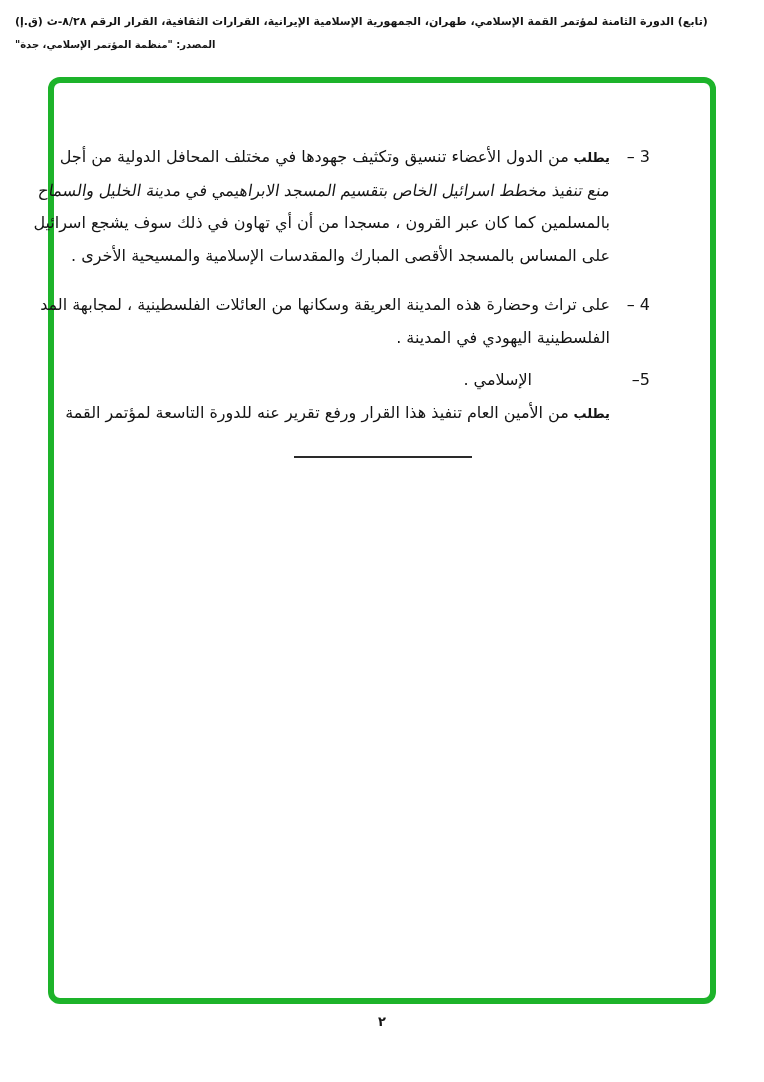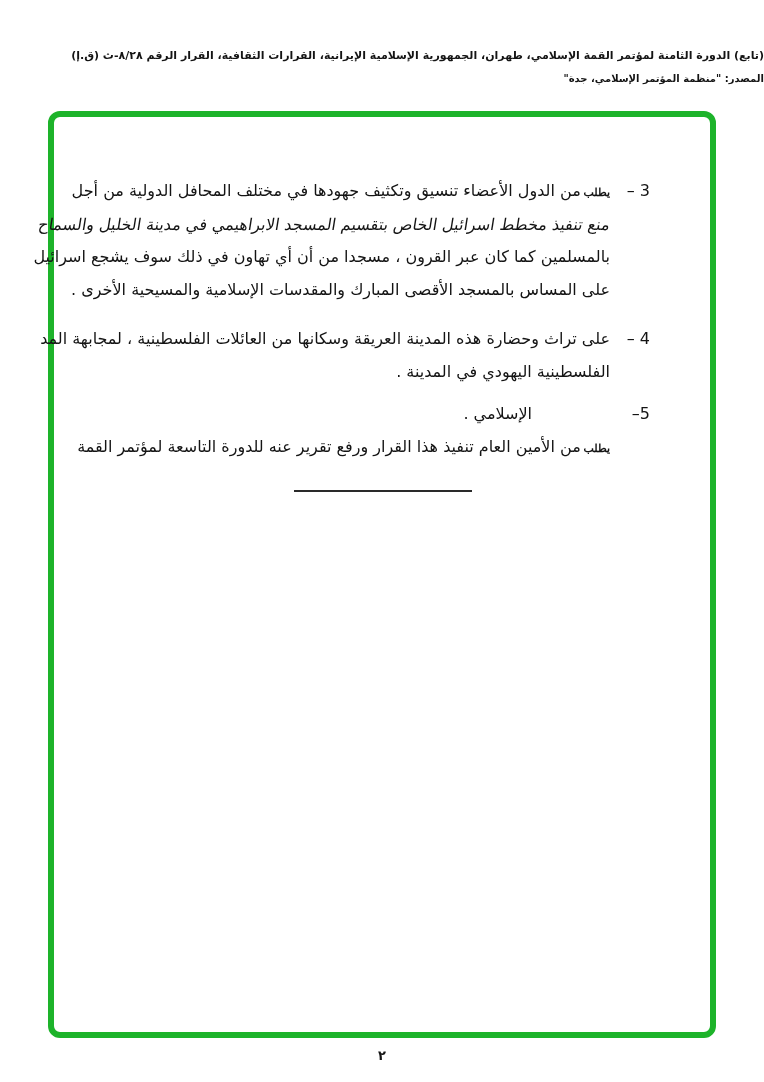--- a/index.html
+++ b/index.html
@@ -3,21 +3,21 @@
 <meta charset="utf-8">
 <style>
   html, body { margin: 0; padding: 0; }
   body {
     width: 764px; height: 1082px;
     background: #ffffff;
     overflow: hidden;
     font-family: "DejaVu Sans", sans-serif;
     color: #141414;
   }
-  .doc-header { text-align: right; padding-top: 46px; direction: rtl; font-weight: bold; }
+  .doc-header { text-align: left; padding-top: 12px; direction: rtl; font-weight: bold; margin-left: 15px; }
   .doc-header .title-line {
     font-size: 11px; line-height: 20px; white-space: nowrap; letter-spacing: 0;
   }
   .doc-header .source-line {
     font-size: 10px; line-height: 18px; margin-top: 4px;
   }
   .frame {
     box-sizing: border-box;
     width: 668px; height: 927px;
     margin: 23px auto 0 auto;
@@ -37,21 +37,21 @@
   }
   .body { flex: 1 1 auto; min-width: 0; }
   .line {
     font-size: 16px; line-height: 32.5px;
     text-align: justify; text-align-last: justify;
     white-space: nowrap;
   }
   .line.last { text-align: center; text-align-last: right; }
   .line.em { font-style: italic; transform: skewX(5deg); transform-origin: 50% 100%; }
   .line.indent { padding-right: 78px; }
-  .lead { font-weight: bold; font-size: 11px; font-family: Liberation Serif, serif; }
+  .lead { font-weight: bold; font-size: 13px; }
   .divider {
     width: 178px; height: 2px;
     background: #2a2a2a;
     margin: 26px auto 0 auto;
   }
   .page-footer {
     text-align: center;
     margin-top: 9px;
     font-size: 13px; line-height: 18px;
     font-weight: bold;

